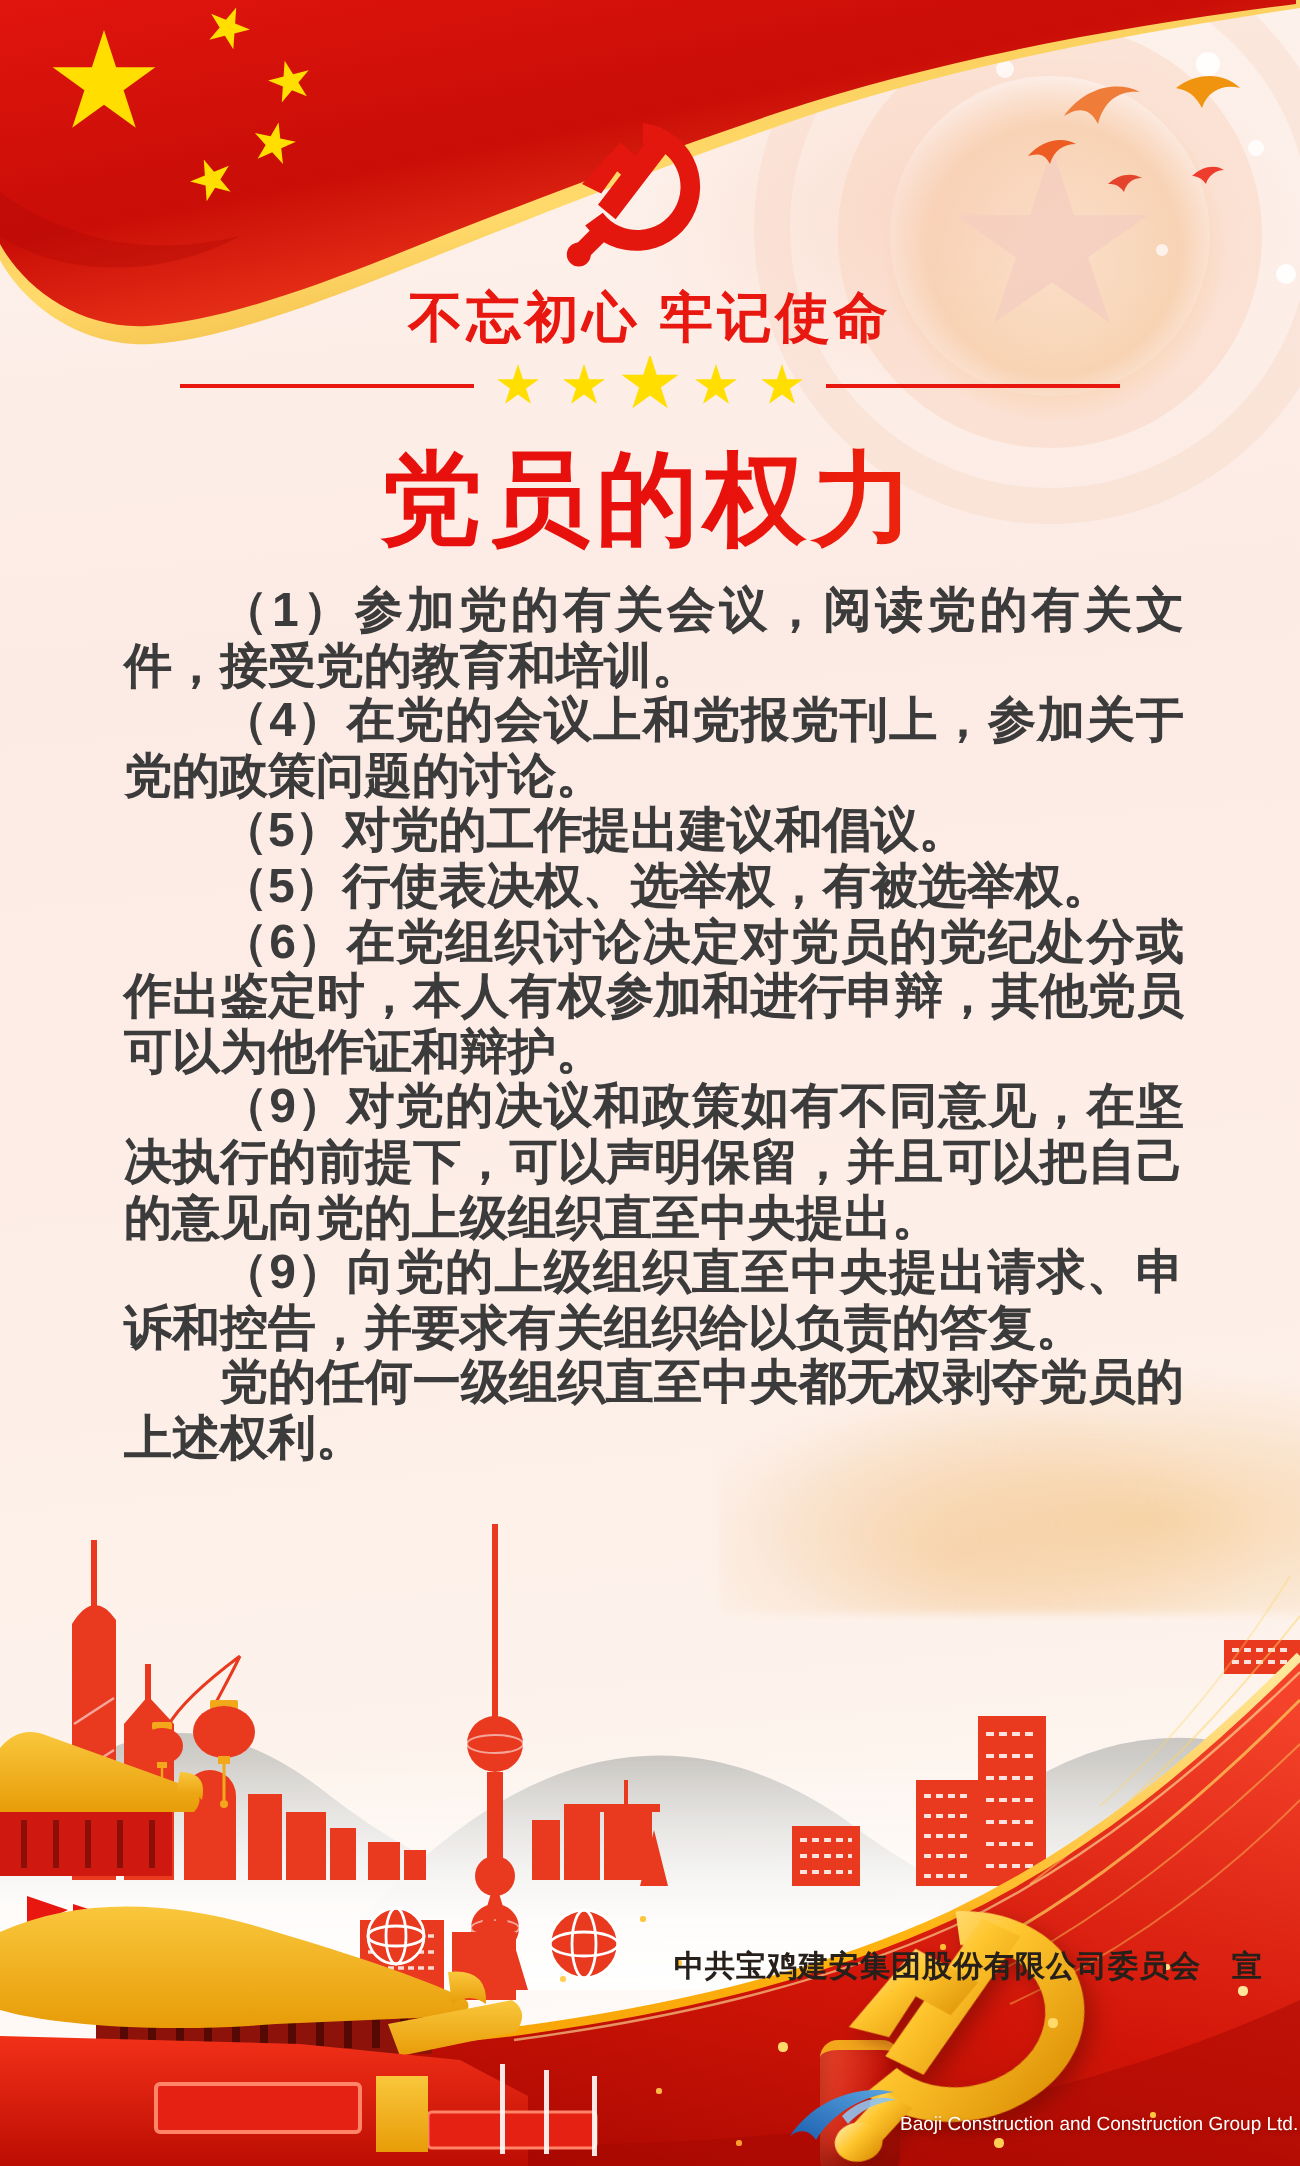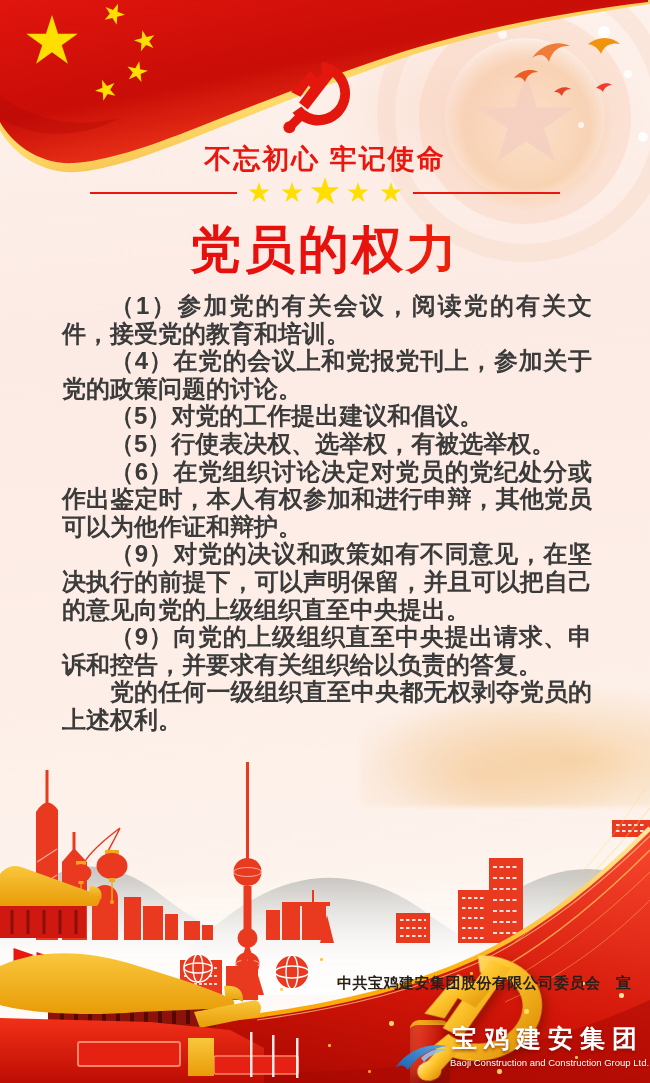--- a/index.html
+++ b/index.html
@@ -311,16 +311,15 @@
   <svg class="abs swoosh" width="58" height="36" viewBox="0 0 58 36">
     <defs>
       <linearGradient id="blu" x1="0" y1="1" x2="1" y2="0">
         <stop offset="0" stop-color="#1b5fae"></stop>
           <stop offset="1" stop-color="#5ba3e0"></stop>
       </linearGradient>
     </defs>
     <path d="M2,30 C14,12 36,4 54,8 C40,10 24,17 15,32 C11,26 6,27 2,30 Z" fill="url(#blu)"></path>
     <path d="M28,20 C36,12 47,9 55,12 C46,13 37,17 31,24 Z" fill="#8fc3ee" opacity=".9"></path>
   </svg>
-  <div class="abs logo-cn">宝鸡建安集团</div>
   <div class="abs logo-en">Baoji Construction and Construction Group Ltd.</div>
 
 </div>
 
 </body></html>

